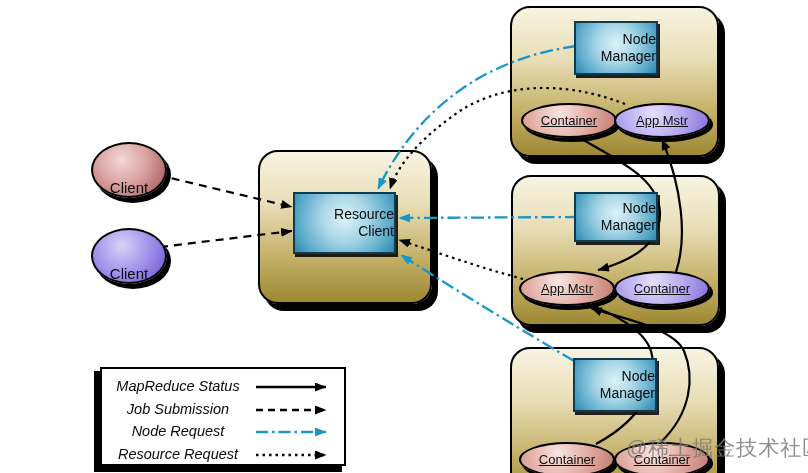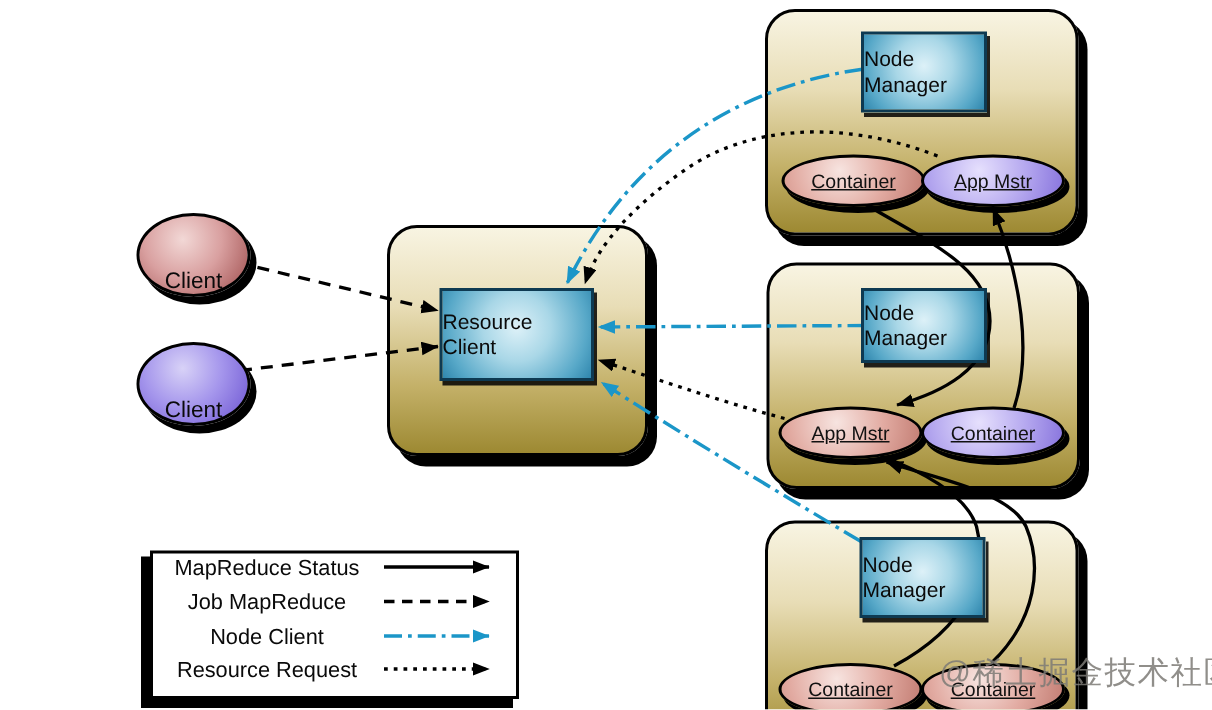--- a/index.html
+++ b/index.html
@@ -9,21 +9,21 @@
   }
   
   .nodebox{
     position:absolute;border:2.5px solid #000;border-radius:20px;
     background:linear-gradient(to bottom,#f8f4e2 0%,#e8ddb6 35%,#c4b169 70%,#9d8932 100%);
     box-shadow:6px 7px 0 #000;z-index:1;
   }
   .bluebox{
     position:absolute;border:2px solid #0e3a52;z-index:10;
     background:radial-gradient(circle at 50% 42%,#ddf1f8 0%,#a9d7e7 38%,#57a8c8 78%,#2f86ad 100%);
-    display:flex;align-items:center;justify-content:center;text-align:left;
+    display:flex;align-items:center;justify-content:center;text-align:right;
     font-size:14px;line-height:1.25;color:#0a0a0a;box-shadow:2px 3px 0 rgba(0,0,0,0.85);
   }
   .ellipse{
     position:absolute;width:92px;height:31px;border:2px solid #000;border-radius:50%;
     display:flex;align-items:center;justify-content:center;font-size:13px;color:#111;
     box-shadow:3px 4px 0 #000;z-index:10;text-decoration:underline;
   }
   .ellipse.pink{background:radial-gradient(circle at 40% 28%,#f7e4e0 0%,#e2aba2 52%,#c17b71 100%);}
   .ellipse.purple{background:radial-gradient(circle at 40% 28%,#e6e0fd 0%,#b5a8ef 52%,#8571dc 100%);}
   .client{
@@ -35,21 +35,21 @@
   .client.purple{background:radial-gradient(circle at 40% 30%,#d8d2f7 0%,#a596ec 46%,#7a64d8 85%,#6752c6 100%);}
   
   .overlay{position:absolute;left:0;top:0;z-index:5;pointer-events:none;}
   
   .legend{
     position:absolute;left:100px;top:367px;width:246px;height:99px;background:#fff;
     border:2.5px solid #000;box-shadow:-5px 5px 0 1px #000;z-index:12;
     display:flex;flex-direction:column;justify-content:space-evenly;padding:2px 0;
     box-sizing:border-box;
   }
-  .legend-row{display:flex;align-items:flex-start;height:23px;}
+  .legend-row{display:flex;align-items:flex-end;height:23px;font-style:italic;}
   .legend-label{flex:0 0 152px;text-align:center;font-size:14.5px;color:#0a0a0a;}
   .legend-line{flex:0 0 86px;height:14px;}
   
   .watermark{
     position:absolute;left:626px;top:434px;z-index:20;font-size:21px;letter-spacing:1px;
     color:rgba(125,122,118,0.85);font-family:"Liberation Sans","DejaVu Sans",sans-serif;
     white-space:nowrap;
   }
 </style>
 </head>
@@ -131,27 +131,27 @@
   </div>
 
   <div class="legend">
     <div class="legend-row">
       <span class="legend-label">MapReduce Status</span>
       <svg class="legend-line" viewBox="0 0 86 14">
         <line x1="2" y1="7" x2="72" y2="7" stroke="#000" stroke-width="2.4" marker-end="url(#arrowBlack)"></line>
       </svg>
     </div>
     <div class="legend-row">
-      <span class="legend-label">Job MapReduce</span>
+      <span class="legend-label">Job Submission</span>
       <svg class="legend-line" viewBox="0 0 86 14">
         <line x1="2" y1="7" x2="72" y2="7" stroke="#000" stroke-width="2.4" stroke-dasharray="7,5" marker-end="url(#arrowBlack)"></line>
       </svg>
     </div>
     <div class="legend-row">
-      <span class="legend-label">Node Client</span>
+      <span class="legend-label">Node Request</span>
       <svg class="legend-line" viewBox="0 0 86 14">
         <line x1="2" y1="7" x2="72" y2="7" stroke="#1b96c8" stroke-width="2.4" stroke-dasharray="12,4,2.5,4" marker-end="url(#arrowBlue)"></line>
       </svg>
     </div>
     <div class="legend-row">
       <span class="legend-label">Resource Request</span>
       <svg class="legend-line" viewBox="0 0 86 14">
         <line x1="2" y1="7" x2="72" y2="7" stroke="#000" stroke-width="2.4" stroke-dasharray="2.5,4" marker-end="url(#arrowBlack)"></line>
       </svg>
     </div>

